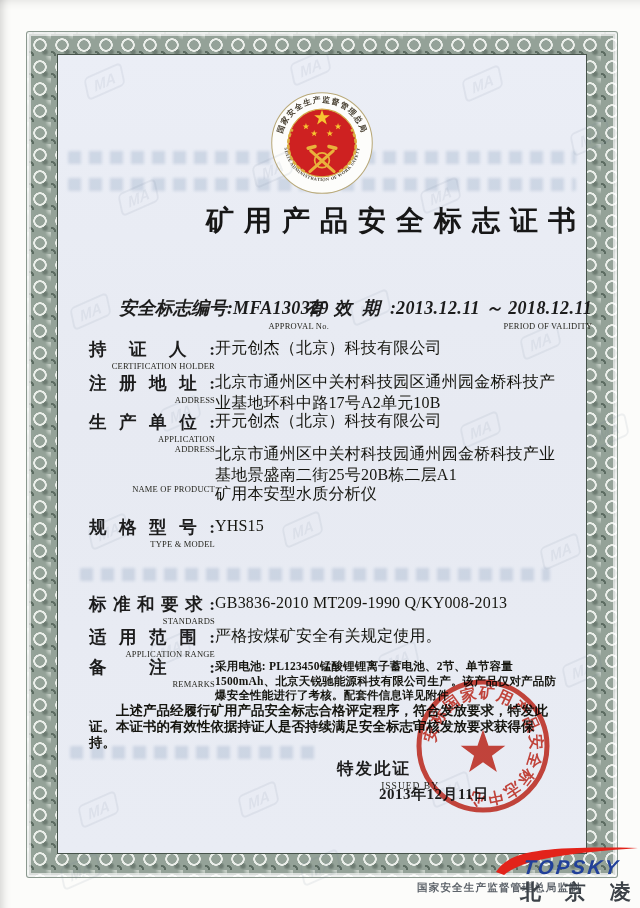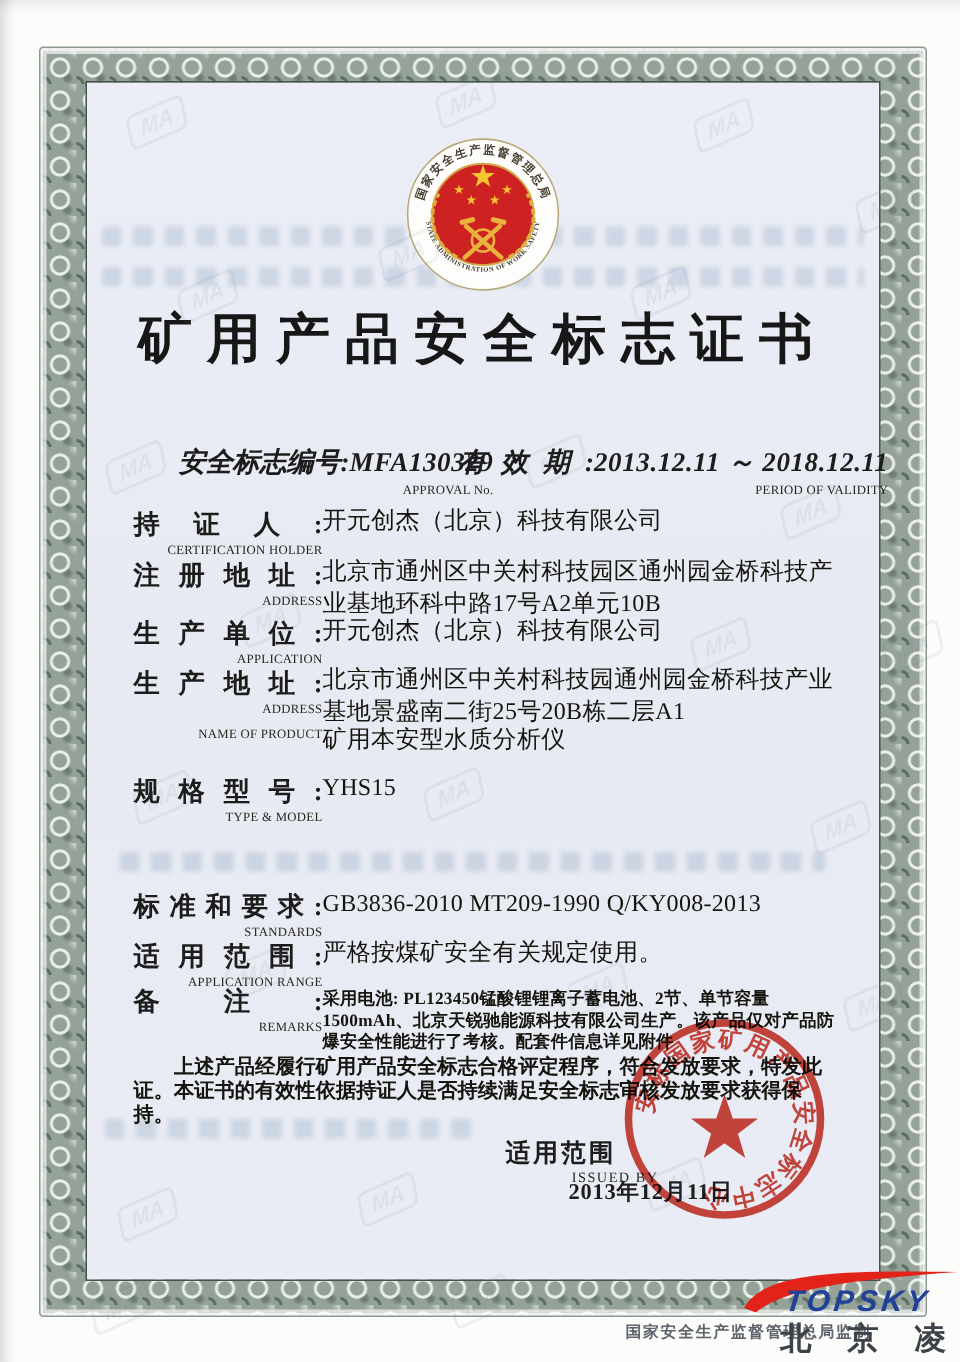--- a/index.html
+++ b/index.html
@@ -43,22 +43,22 @@
     font-family:"Liberation Sans","DejaVu Sans",sans-serif;
     font-style:italic;font-weight:bold;font-size:15px;line-height:1;
     color:#66768f;border:2px solid #66768f;border-radius:5px;
     padding:2px 7px;opacity:.09;
     transform:rotate(-24deg) skewX(-12deg);
   }
   
   .emblem{position:absolute;left:212px;top:36px;width:104px;height:104px;}
   
   .title-zh{
-    position:absolute;left:0;top:147px;width:528px;text-align:center;
-    font-size:36px;font-weight:bold;letter-spacing:10px;color:#171717;white-space:nowrap;
+    position:absolute;left:0;top:147px;width:528px;text-align:right;
+    font-size:28px;font-weight:bold;letter-spacing:10px;color:#171717;white-space:nowrap;
   }
   .title-en{
     position:absolute;left:0;top:199px;width:528px;text-align:center;
     font-size:16px;font-weight:bold;letter-spacing:.2px;color:#20201e;white-space:nowrap;
   }
   
   .content{position:absolute;left:31px;top:0;width:470px;}
   .row{position:absolute;width:470px;}
   .meta-group{position:absolute;top:0;}
   .meta-line{font-size:18px;white-space:nowrap;font-style:italic;}
@@ -182,21 +182,20 @@
       <div class="frow" style="top:355px">
         <div class="fl">
             <div class="zh">生产单位:</div>
         <div class="en">APPLICATION</div>
           </div>
         <div class="fv">开元创杰（北京）科技有限公司</div>
       </div>
 
       <div class="frow" style="top:388px">
         <div class="fl">
-            <div class="zh">生产地址:</div>
         <div class="en">ADDRESS</div>
           </div>
         <div class="fv">北京市通州区中关村科技园通州园金桥科技产业基地景盛南二街25号20B栋二层A1</div>
       </div>
 
       <div class="frow" style="top:428px">
         <div class="fl">
         <div class="en">NAME OF PRODUCT</div>
           </div>
         <div class="fv">矿用本安型水质分析仪</div>
@@ -230,21 +229,21 @@
         <div class="fl">
             <div class="zh">备注:</div>
         <div class="en">REMARKS</div>
           </div>
         <div class="fv">采用电池: PL123450锰酸锂锂离子蓄电池、2节、单节容量1500mAh、北京天锐驰能源科技有限公司生产。该产品仅对产品防爆安全性能进行了考核。配套件信息详见附件</div>
       </div>
 
       <p class="closing" style="top:648px">上述产品经履行矿用产品安全标志合格评定程序，符合发放要求，特发此证。本证书的有效性依据持证人是否持续满足安全标志审核发放要求获得保持。</p>
 
       <div class="issued" style="top:703px;left:220px">
-        <div class="zh-big">适用范围</div>
+        <div class="zh-big">特发此证</div>
         <div class="en">ISSUED BY</div>
       </div>
       <div class="date" style="top:730px;left:290px">2013年12月11日</div>
 
     </div>
   </div>
 
   <svg class="stamp" viewBox="0 0 140 140">
     <defs>
       <path id="sealArc" d="M 22,70 a 48,48 0 1 1 96,0 a 48,48 0 1 1 -96,0" fill="none"></path>

